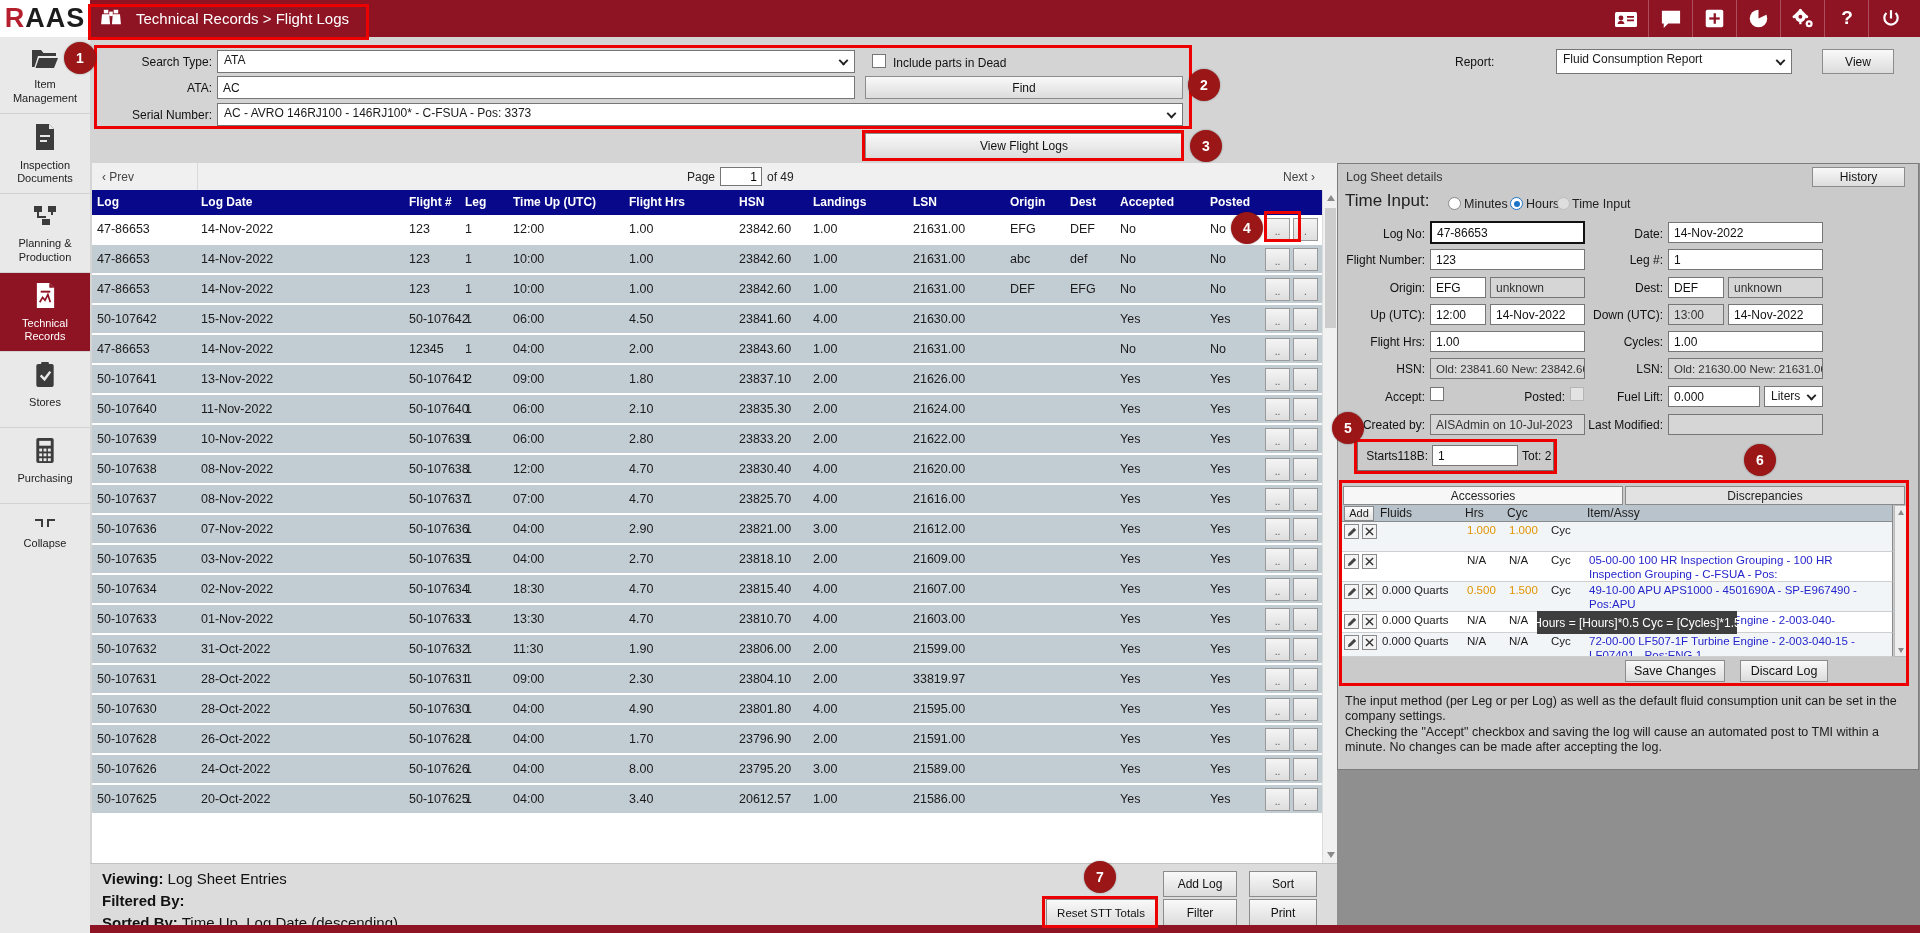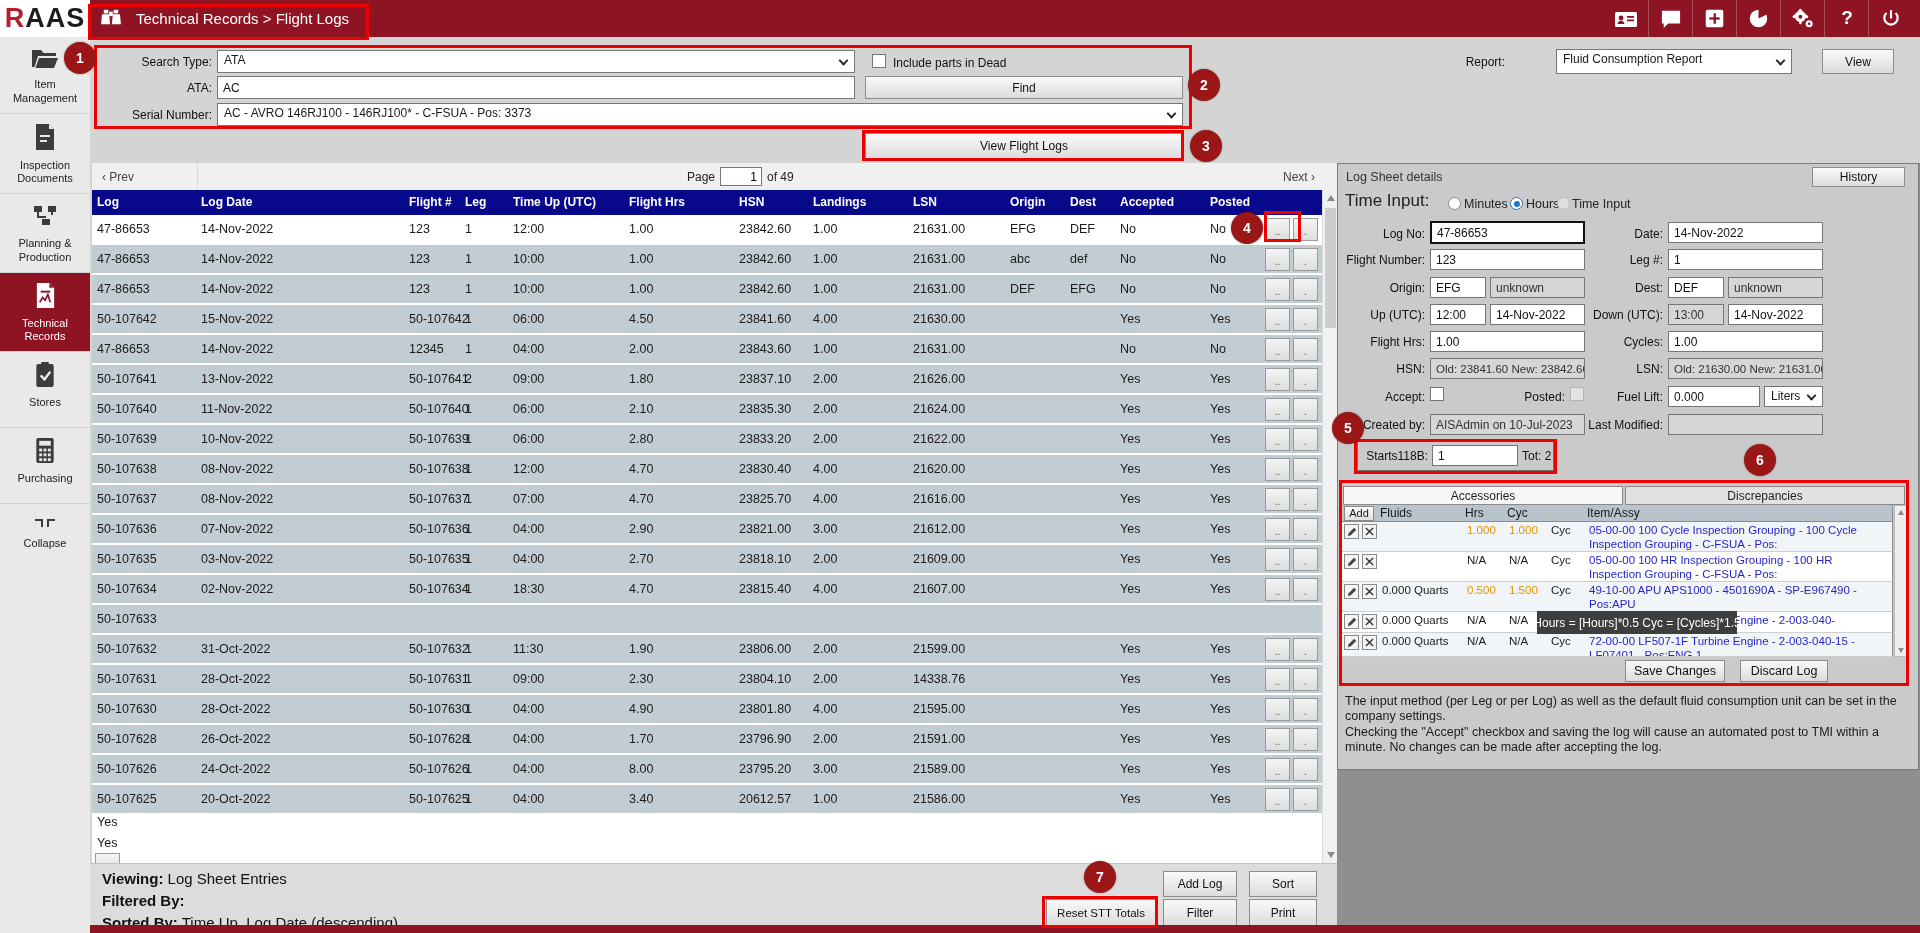--- a/index.html
+++ b/index.html
@@ -254,21 +254,21 @@
 
 <span class="f-label" style="left:110px;top:108px;width:102px;">Serial Number:</span>
 <div class="sel" style="left:217px;top:103px;width:966px;height:23px;">
   <span>AC - AVRO 146RJ100 - 146RJ100* - C-FSUA - Pos: 3373</span><span class="chev"></span>
 </div>
 
 <div class="btn" style="left:865px;top:133px;width:318px;height:26px;">
     <span>View Flight Logs</span>
   </div>
 
-<span class="f-label" style="left:1455px;top:55px;width:50px;text-align:right;">Report:</span>
+<span class="f-label" style="left:1455px;top:55px;width:50px;text-align:left;">Report:</span>
 <div class="sel" style="left:1556px;top:49px;width:236px;height:25px;">
   <span>Fluid Consumption Report</span><span class="chev"></span>
 </div>
 <div class="btn" style="left:1822px;top:49px;width:72px;height:25px;">
     <span>View</span>
   </div>
 
 <div class="abs table-bg"></div>
 <div class="abs pagebar">
   <span class="prev">‹&nbsp;<span>Prev</span></span>
@@ -509,21 +509,21 @@
       <span class="c" style="width: 74px;">23815.40</span>
       <span class="c" style="width: 100px;">4.00</span>
       <span class="c" style="width: 97px;">21607.00</span>
       <span class="c" style="width: 60px;"></span>
       <span class="c" style="width: 50px;"></span>
       <span class="c" style="width: 90px;">Yes</span>
       <span class="c" style="width: 57px;">Yes</span>
       <span class="row-btn">..</span>
       <span class="row-btn">.</span>
     </div>
-    <div class="grid-row" style="top: 605px; flex-direction: column;">
+    <div class="grid-row" style="top: 605px;">
       <span class="c" style="width: 104px;">50-107633</span>
       <span class="c" style="width: 208px;">01-Nov-2022</span>
       <span class="c" style="width: 56px;">50-107633</span>
       <span class="c" style="width: 48px;">1</span>
       <span class="c" style="width: 116px;">13:30</span>
       <span class="c" style="width: 110px;">4.70</span>
       <span class="c" style="width: 74px;">23810.70</span>
       <span class="c" style="width: 100px;">4.00</span>
       <span class="c" style="width: 97px;">21603.00</span>
       <span class="c" style="width: 60px;"></span>
@@ -552,21 +552,21 @@
     </div>
     <div class="grid-row" style="top: 665px;">
       <span class="c" style="width: 104px;">50-107631</span>
       <span class="c" style="width: 208px;">28-Oct-2022</span>
       <span class="c" style="width: 56px;">50-107631</span>
       <span class="c" style="width: 48px;">1</span>
       <span class="c" style="width: 116px;">09:00</span>
       <span class="c" style="width: 110px;">2.30</span>
       <span class="c" style="width: 74px;">23804.10</span>
       <span class="c" style="width: 100px;">2.00</span>
-      <span class="c" style="width: 97px;">14338.76</span>
+      <span class="c" style="width: 97px;">33819.97</span>
       <span class="c" style="width: 60px;"></span>
       <span class="c" style="width: 50px;"></span>
       <span class="c" style="width: 90px;">Yes</span>
       <span class="c" style="width: 57px;">Yes</span>
       <span class="row-btn">..</span>
       <span class="row-btn">.</span>
     </div>
     <div class="grid-row" style="top: 695px;">
       <span class="c" style="width: 104px;">50-107630</span>
       <span class="c" style="width: 208px;">28-Oct-2022</span>
@@ -763,21 +763,20 @@
         </span>
         <span class="mini-btn">
           <svg width="9" height="9" viewBox="0 0 10 10" stroke="#333" stroke-width="1.6">
             <path d="M1 1l8 8M9 1l-8 8"></path>
           </svg>
         </span>
         <span class="c" style="width:85px;"></span>
         <span class="c orange" style="width:42px;">1.000</span>
         <span class="c orange" style="width:42px;">1.000</span>
         <span class="c" style="width:38px;">Cyc</span>
-        <span class="c item" style="width:287px;">05-00-00 100 Cycle Inspection Grouping - 100 Cycle Inspection Grouping - C-FSUA - Pos:</span>
       </div>
       <div class="acc-row" style="top: 66px; height: 30px;">
         <span class="mini-btn">
           <svg width="10" height="10" viewBox="0 0 12 12" fill="#444">
             <path d="M1 11l1-3.5L8.5 1 11 3.5 4.5 10z"></path>
           </svg>
         </span>
         <span class="mini-btn">
           <svg width="9" height="9" viewBox="0 0 10 10" stroke="#333" stroke-width="1.6">
             <path d="M1 1l8 8M9 1l-8 8"></path>

